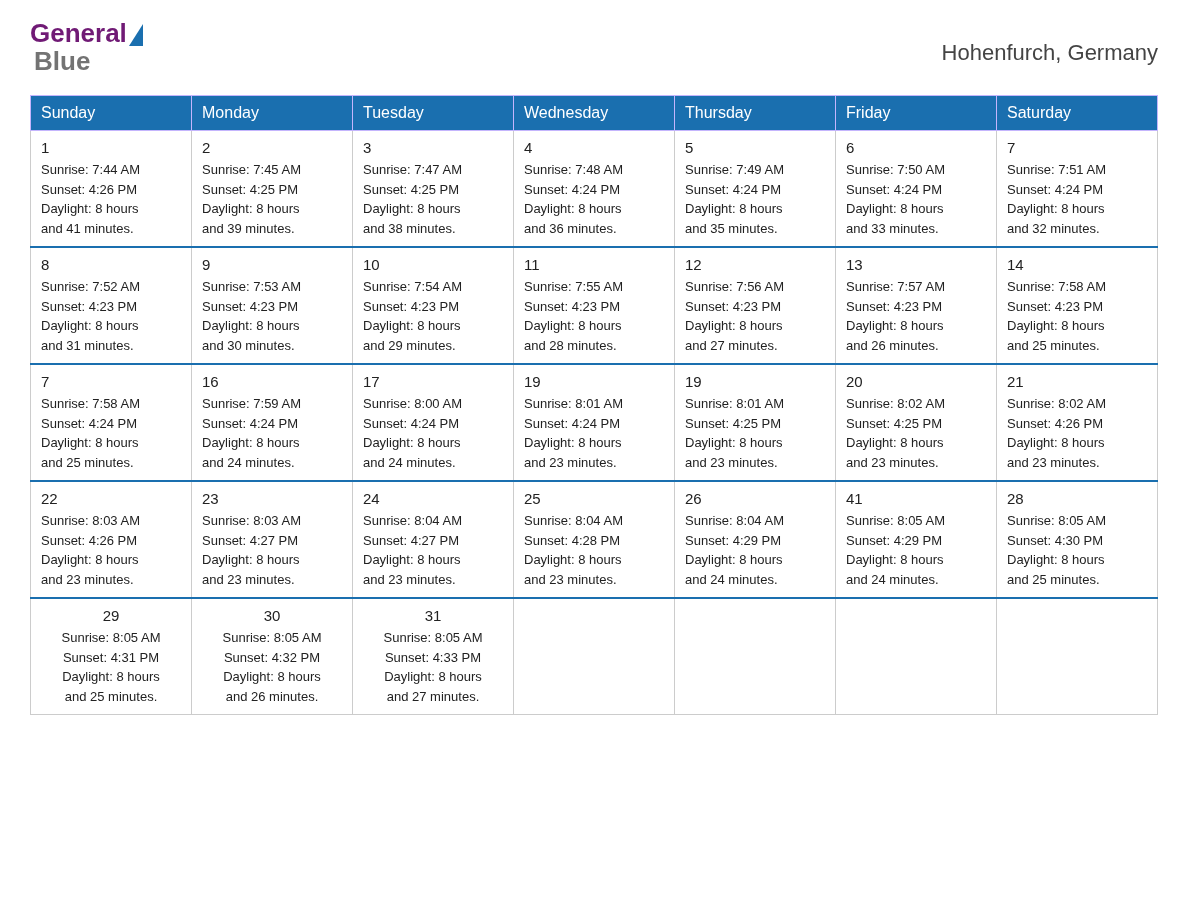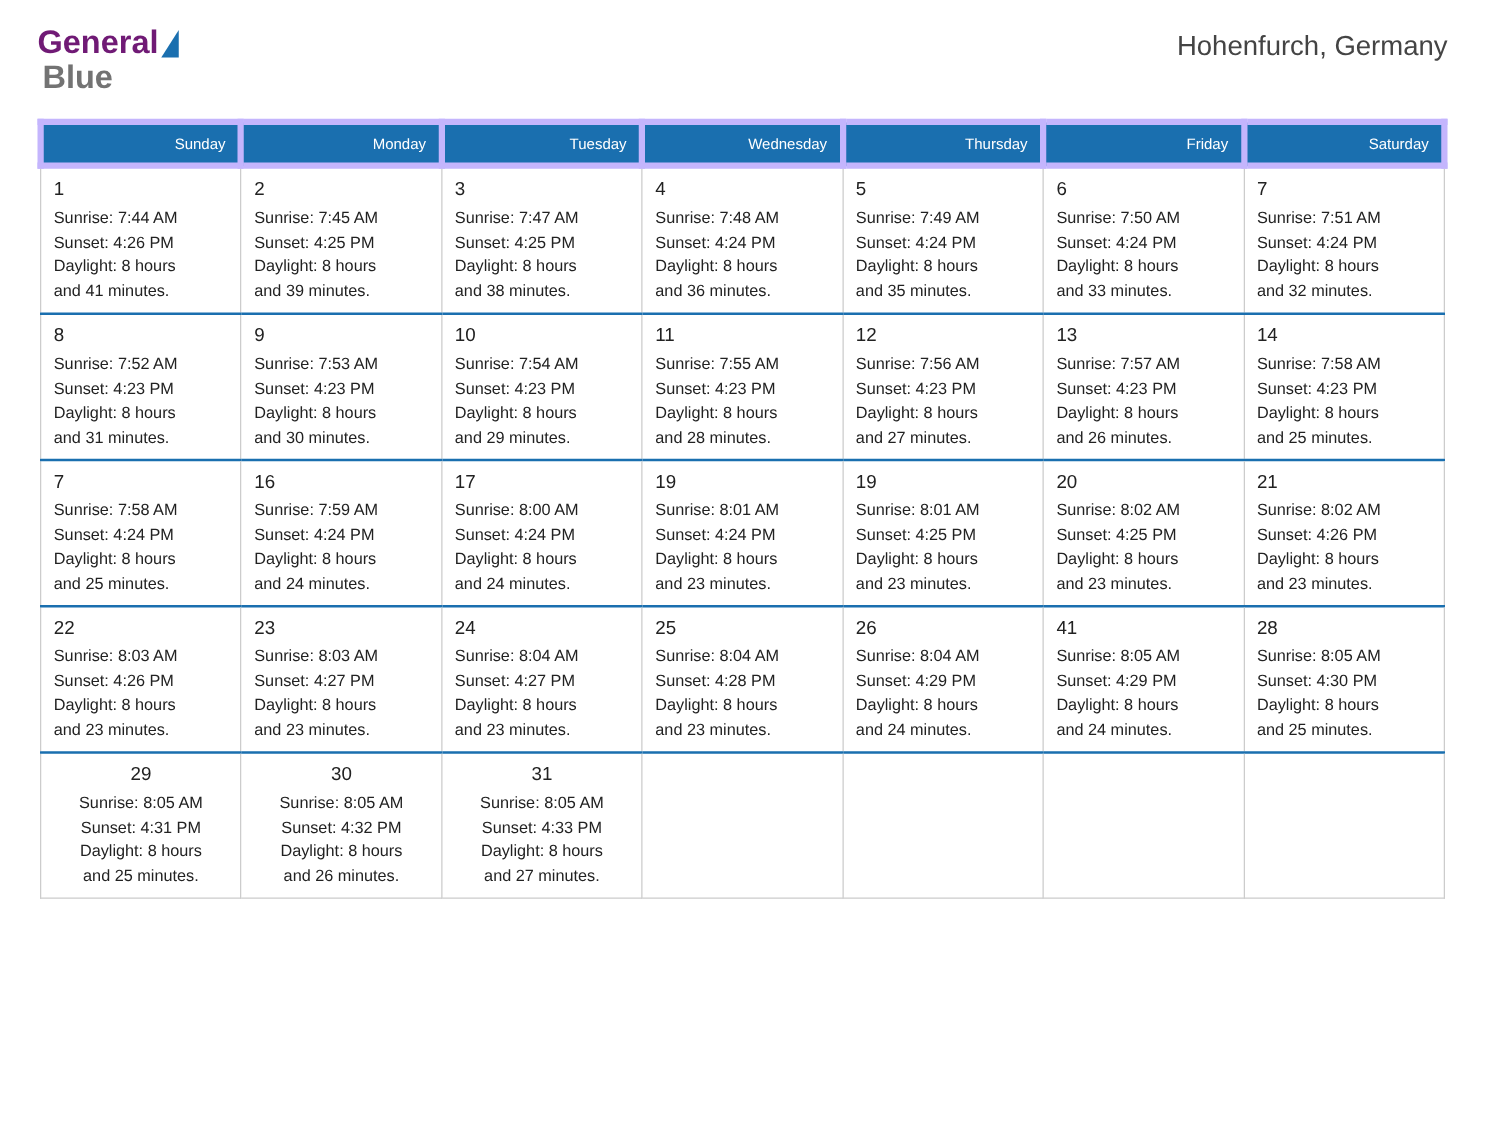--- a/index.html
+++ b/index.html
@@ -51,35 +51,35 @@
     }
     .title-month {
       font-size: 48px;
       font-weight: bold;
       color: #222;
       line-height: 1.1;
     }
     .title-location {
       font-size: 22px;
       color: #444;
-      margin-top: 4px;
+      margin-top: 20px;
     }
     .calendar-table {
       width: 100%;
       border-collapse: collapse;
       table-layout: fixed;
     }
     .calendar-table th {
       background-color: #1a6faf;
       color: #fff;
-      font-size: 12px;
+      font-size: 16px;
       font-weight: normal;
       padding: 8px 10px;
-      text-align: right;
-      border: 5px solid #c4b5fd;
+      text-align: left;
+      border: 1px solid #c4b5fd;
     }
     .calendar-table td {
       border: 1px solid #ccc;
       vertical-align: top;
       padding: 8px 10px;
       font-size: 13px;
       color: #222;
       height: 100px;
     }
     .calendar-table tr td {

